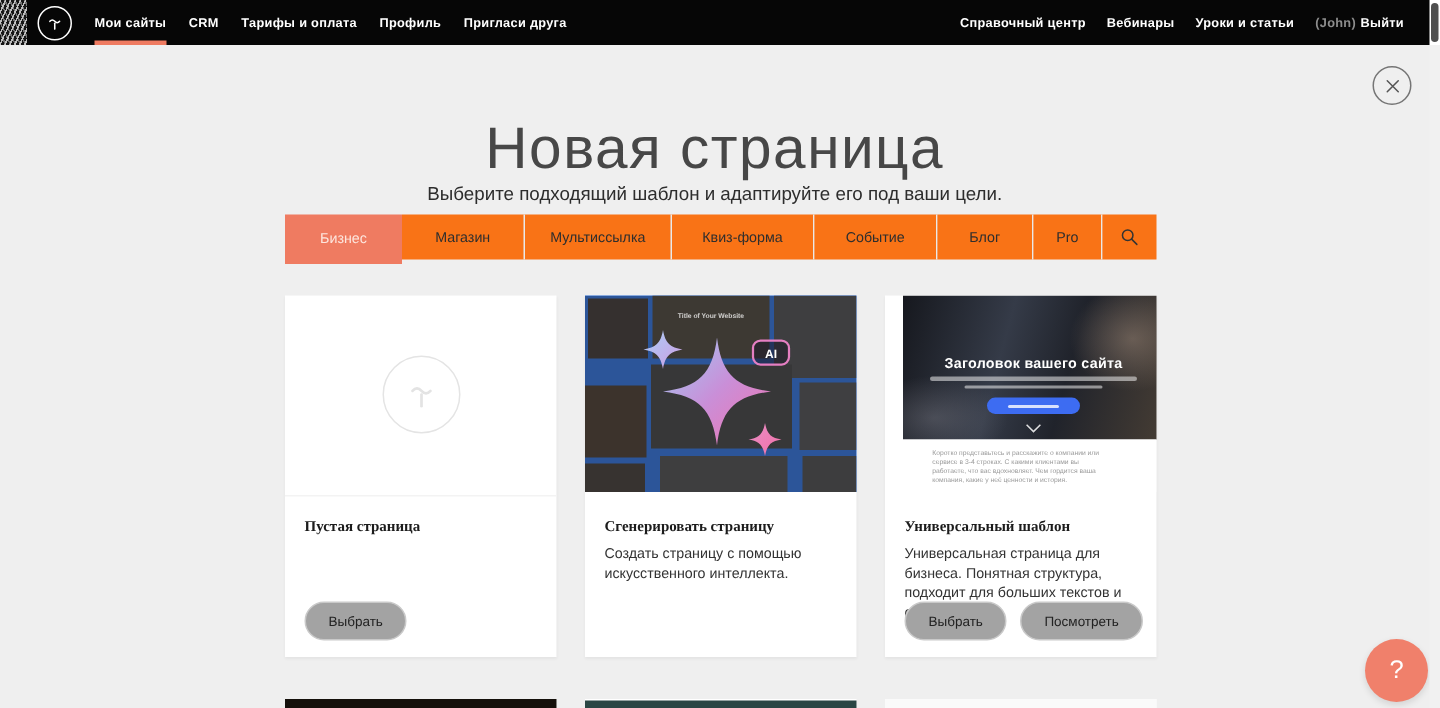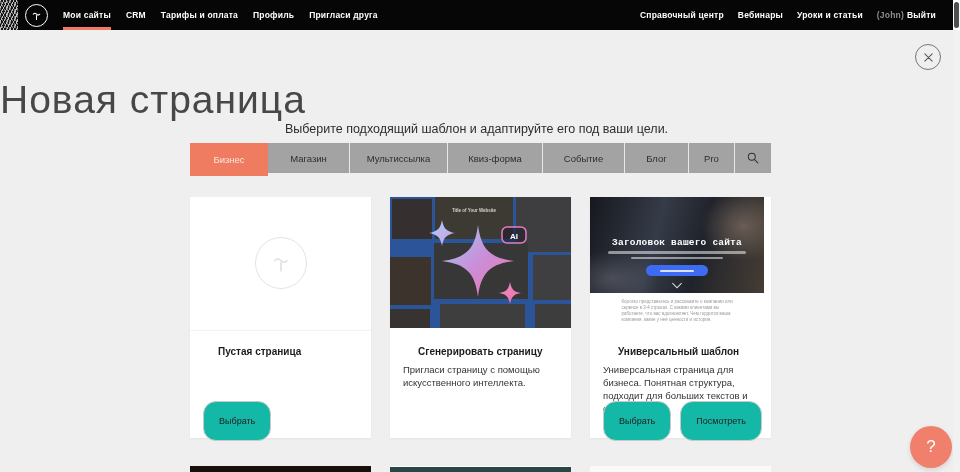--- a/index.html
+++ b/index.html
@@ -22,57 +22,57 @@
   .muted{color:#8d8d8d;font-weight:700;}
 
   
   .sb-track{position:absolute;right:0;top:0;width:7px;height:472px;
             background:linear-gradient(to bottom,#ffffff 0 30px,#f1f1f1 30px);}
   .sb-thumb{position:absolute;right:1px;top:2px;width:5px;height:26px;background:#4f4f4f;border-radius:2.5px;}
 
   
   .close-btn{position:absolute;left:915px;top:44px;width:26px;height:26px;border:1px solid #757575;
              border-radius:50%;background:transparent;display:flex;align-items:center;justify-content:center;cursor:pointer;}
-  .page-title{position:absolute;top:52px;left:0;width:953px;
+  .page-title{position:absolute;top:52px;left:0;width:953px;text-align:center;
               font-size:39px;font-weight:100;letter-spacing:1px;color:#474747;}
   .page-subtitle{position:absolute;top:109px;left:0;width:953px;text-align:center;
                  font-size:12.5px;color:#2d2d2d;}
 
   
   .tabs{position:absolute;left:190px;top:143px;width:501px;height:30px;display:flex;align-items:flex-start;}
-  .tab{height:30px;background:#a3a3a3;border-right:1px solid #e9e9e9;box-sizing:border-box;flex:none;
+  .tab{height:30px;background:#f97316;border-right:1px solid #e9e9e9;box-sizing:border-box;flex:none;
        display:flex;align-items:center;justify-content:center;font-size:9.5px;color:#2e2e2e;cursor:pointer;}
   .tab:last-child{border-right:none;}
   .tab.active{background:#ef7b61;color:#fde6de;border-right:none;height:33px;}
 
   
   .card{position:absolute;top:197px;width:181px;height:241px;background:#fff;
         box-shadow:0 1px 2px rgba(0,0,0,.05);}
   .preview{position:absolute;left:0;top:0;width:181px;height:131px;overflow:hidden;}
   .ghost-circle{width:50px;height:50px;border:1.5px solid #e4e4e4;border-radius:50%;
                 margin:40px auto 0;display:flex;align-items:center;justify-content:center;}
-  .card-title{position:absolute;top:139px;left:28px;right:12px;font-size:10px;font-weight:700;color:#1c1c1c;}
+  .card-title{position:absolute;top:139px;left:13px;right:12px;font-size:10px;font-weight:700;color:#1c1c1c;font-family:Liberation Serif, serif;}
   .card-desc{position:absolute;top:156px;left:13px;right:12px;font-size:9.5px;line-height:13px;color:#333;}
   .card-buttons{position:absolute;top:204px;left:13px;display:flex;gap:9px;}
-  .pill{height:40px;padding:0 15px;border:1px solid #c9c9c9;border-radius:13px;background:#14b8a6;
+  .pill{height:26px;padding:0 15px;border:1px solid #c9c9c9;border-radius:13px;background:#a3a3a3;
         font-size:9px;color:#222;display:flex;align-items:center;cursor:pointer;font-family:inherit;white-space:nowrap;}
 
   
   .collage{background:#3b82f6;}
   .tile{position:absolute;}
   .collage-overlay{position:absolute;inset:0;background:rgba(25,25,25,.42);}
   .site-title{position:absolute;left:45px;top:11px;width:78px;text-align:center;
               font-size:4.5px;font-weight:700;color:rgba(255,255,255,.75);}
   .sparkle-svg{position:absolute;inset:0;}
 
   
-  .hero{position:absolute;left:0;top:0;width:174px;height:96px;
+  .hero{position:absolute;left:12px;top:0;width:174px;height:96px;
         background:radial-gradient(60px 50px at 88% 30%,rgba(150,130,115,.55),transparent 70%),
                    radial-gradient(70px 40px at 12% 85%,rgba(140,140,150,.35),transparent 70%),
-                   linear-gradient(105deg,#16181e 0%,#353b48 38%,#20232b 62%,#463d34 100%);font-family:Liberation Mono, monospace;}
+                   linear-gradient(105deg,#16181e 0%,#353b48 38%,#20232b 62%,#463d34 100%);}
   .hero-title{padding-top:40px;text-align:center;font-size:9.5px;font-weight:700;color:#fff;letter-spacing:.2px;}
   .h-line{height:2.5px;background:rgba(255,255,255,.5);border-radius:1.5px;margin:3px auto 0;}
   .hero-btn{width:62px;height:11px;border-radius:6px;background:#3d6cf2;margin:6px auto 0;
             display:flex;align-items:center;justify-content:center;}
   .hero-btn i{display:block;width:34px;height:2px;background:rgba(255,255,255,.8);border-radius:1px;}
   .chev{position:absolute;bottom:6px;left:50%;width:6px;height:6px;
         border-right:1.3px solid rgba(255,255,255,.85);border-bottom:1.3px solid rgba(255,255,255,.85);
         transform:translateX(-50%) rotate(45deg);}
   .white-sec{position:absolute;left:0;top:96px;width:181px;height:35px;background:#fff;}
   .white-sec p{width:118px;margin:6px auto 0;font-size:4.5px;line-height:6px;color:#9a9a9a;}
@@ -219,21 +219,21 @@
             </linearGradient>
           </defs>
           <path d="M88 28 C91 52 100 61 124 64 C100 67 91 76 88 100 C85 76 76 67 52 64 C76 61 85 52 88 28 Z" fill="url(#g1)"></path>
           <path d="M52 23 C53.5 32 57 34.5 65 36 C57 37.5 53.5 40 52 49 C50.5 40 47 37.5 39 36 C47 34.5 50.5 32 52 23 Z" fill="url(#g2)"></path>
           <path d="M120 85 C121.5 93 124.5 95 131 96 C124.5 97 121.5 99 120 107 C118.5 99 115.5 97 109 96 C115.5 95 118.5 93 120 85 Z" fill="url(#g3)"></path>
           <rect x="112" y="30" width="24" height="16" rx="5" fill="rgba(30,25,40,0.55)" stroke="#e57fc2" stroke-width="1.5"></rect>
           <text x="124" y="41.5" text-anchor="middle" font-family="Liberation Sans, sans-serif" font-size="8" font-weight="bold" fill="#fff">AI</text>
         </svg>
       </div>
       <h3 class="card-title">Сгенерировать страницу</h3>
-      <p class="card-desc">Пригласи страницу с помощью искусственного интеллекта.</p>
+      <p class="card-desc">Создать страницу с помощью искусственного интеллекта.</p>
     </section>
 
     <section class="card" style="left:590px">
       <div class="preview">
         <div class="hero">
           <div class="hero-title">Заголовок вашего сайта</div>
           <div class="h-line" style="width:138px"></div>
           <div class="h-line" style="width:92px"></div>
           <div class="hero-btn">
               <i></i>

